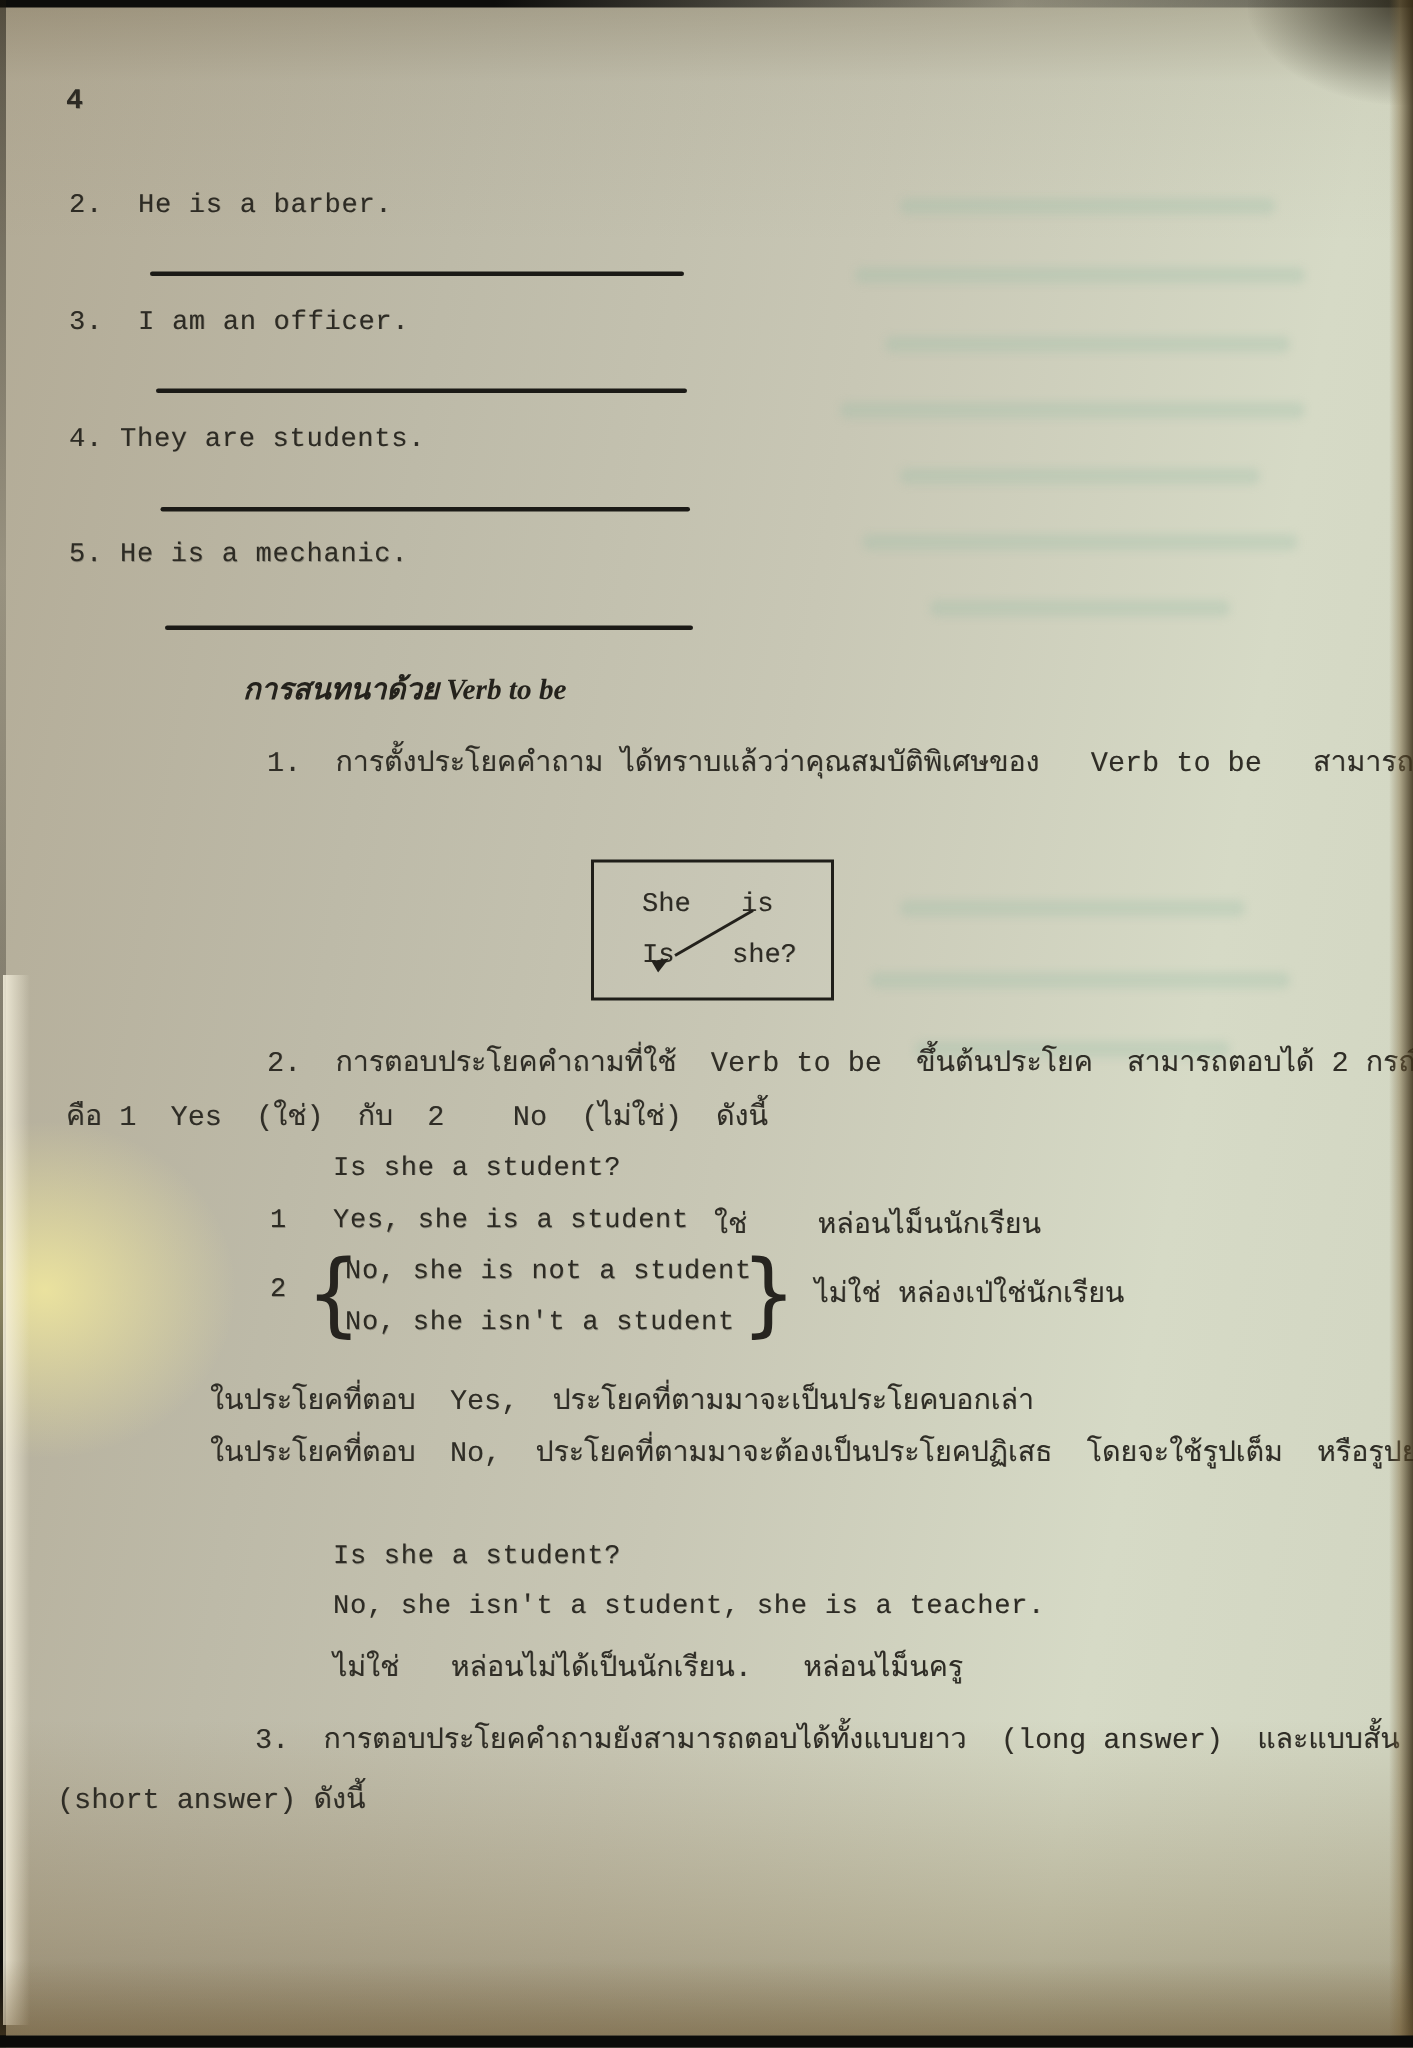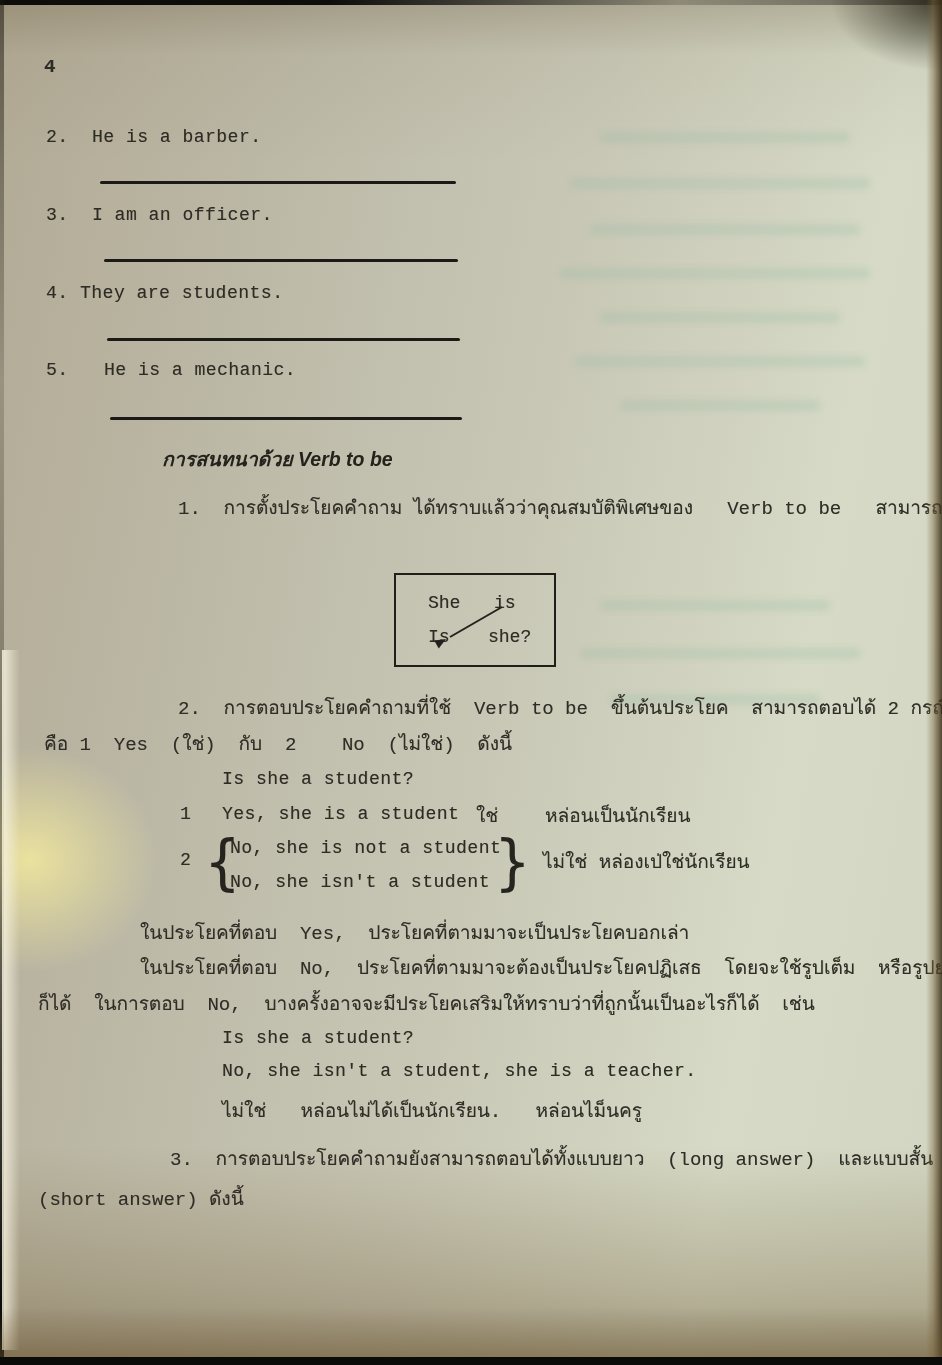--- a/index.html
+++ b/index.html
@@ -18,29 +18,29 @@
   }
   .thai {
     position:absolute; font-family:"Liberation Mono","DejaVu Sans Mono","Liberation Sans",sans-serif;
     font-size:19px; color:#2f2d26; white-space:pre;
     text-shadow:0.3px 0.3px 0 rgba(45,43,36,0.3);
   }
   .bold { font-weight:bold; }
   .blank-line { position:absolute; height:3px; background:#1b1a16; border-radius:2px; }
   .heading {
     position:absolute; left:162px; top:444px; font-size:19.5px; font-weight:bold; font-style:italic;
-    color:#24221c; font-family:Liberation Sans, sans-serif; white-space:pre;
+    color:#24221c; font-family:Liberation Serif, serif; white-space:pre;
   }
   
   #pgnum { left:44px; top:56px; font-size:19px; font-weight:bold; }
   
   #ex0n{left:46px;top:127px} #ex0t{left:92px;top:127px}
   #ex1n{left:46px;top:205px} #ex1t{left:92px;top:205px}
   #ex2n{left:46px;top:283px} #ex2t{left:80px;top:283px}
-  #ex3n{left:46px;top:360px} #ex3t{left:104px;top:360px}
+  #ex3n{left:46px;top:360px} #ex3t{left:80px;top:360px}
   #bl0{left:100px;top:181px;width:356px}
   #bl1{left:104px;top:259px;width:354px}
   #bl2{left:107px;top:338px;width:353px}
   #bl3{left:110px;top:417px;width:352px}
   
   #p1l1{left:178px;top:492px} #p1l2{left:44px;top:530px}
   #p2l1{left:178px;top:692px} #p2l2{left:44px;top:728px}
   #qqen{left:222px;top:769px} #qqth{left:490px;top:765px}
   #a1n{left:180px;top:804px} #a1en{left:222px;top:804px} #a1mk{left:476px;top:800px} #a1th{left:545px;top:800px}
   #a2n{left:180px;top:850px}
@@ -122,32 +122,31 @@
   </div>
 
   <div class="thai" id="p2l1">2.  การตอบประโยคคำถามที่ใช้  Verb to be  ขึ้นต้นประโยค  สามารถตอบได้ 2 กรณี</div>
   <div class="thai" id="p2l2">คือ 1  Yes  (ใช่)  กับ  2    No  (ไม่ใช่)  ดังนี้</div>
 
   <div class="typew" id="qqen">Is she a student?</div>
 
   <div class="typew" id="a1n">1</div>
   <div class="typew" id="a1en">Yes, she is a student</div>
   <div class="thai" id="a1mk">ใช่</div>
-  <div class="thai" id="a1th">หล่อนเป็นนักเรียน</div>
+  <div class="thai" id="a1th">หล่อนไม็นนักเรียน</div>
 
   <div class="typew" id="a2n">2</div>
   <div class="brace" id="brl">{</div>
   <div class="typew" id="a2o2">No, she isn't a student</div>
   <div class="typew" id="a2o1">No, she is not a student</div>
   <div class="brace" id="brr">}</div>
   <div class="thai" id="a2th">ไม่ใช่ หล่องเป่ใช่นักเรียน</div>
 
   <div class="thai" id="n1">ในประโยคที่ตอบ  Yes,  ประโยคที่ตามมาจะเป็นประโยคบอกเล่า</div>
   <div class="thai" id="n2">ในประโยคที่ตอบ  No,  ประโยคที่ตามมาจะต้องเป็นประโยคปฏิเสธ  โดยจะใช้รูปเต็ม  หรือรูปย่อ</div>
-  <div class="thai" id="n3">ก็ได้  ในการตอบ  No,  บางครั้งอาจจะมีประโยคเสริมให้ทราบว่าที่ถูกนั้นเป็นอะไรก็ได้  เช่น</div>
 
   <div class="typew" id="e2l1">Is she a student?</div>
   <div class="typew" id="e2l2">No, she isn't a student, she is a teacher.</div>
   <div class="thai" id="e2l3">ไม่ใช่   หล่อนไม่ได้เป็นนักเรียน.   หล่อนไม็นครู</div>
 
   <div class="thai" id="p3l1">3.  การตอบประโยคคำถามยังสามารถตอบได้ทั้งแบบยาว  (long answer)  และแบบสั้น</div>
   <div class="thai" id="p3l2">(short answer) ดังนี้</div>
 
   <div class="edge" id="edge-top"></div>
   <div class="edge" id="corner-tr"></div>

